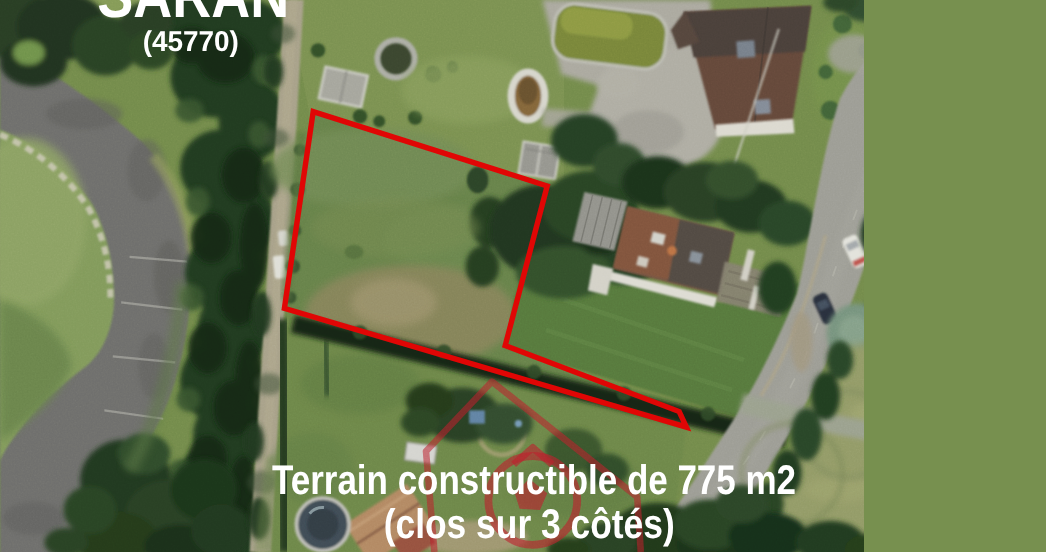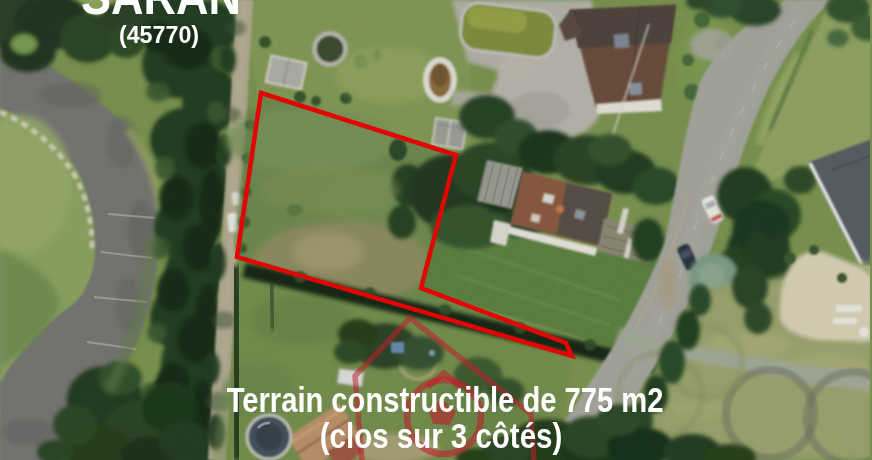--- a/index.html
+++ b/index.html
@@ -1,16 +1,16 @@
 <!DOCTYPE html>
 <html><head>
 <meta charset="utf-8">
 <style>
 html,body{margin:0;padding:0;background:#77904f}
-#scene{position:relative;width:870px;height:460px;overflow:hidden;font-family:"Liberation Sans",sans-serif}
+#scene{position:relative;width:720px;height:460px;overflow:hidden;font-family:"Liberation Sans",sans-serif}
 </style>
 </head>
 <body>
 <div id="scene">
 <svg width="872" height="460" viewBox="0 0 872 460" xmlns="http://www.w3.org/2000/svg">
 <defs>
 <filter id="b1" x="-30%" y="-30%" width="160%" height="160%">
           <feGaussianBlur stdDeviation="1"></feGaussianBlur>
         </filter>
 <filter id="b2" x="-30%" y="-30%" width="160%" height="160%">

